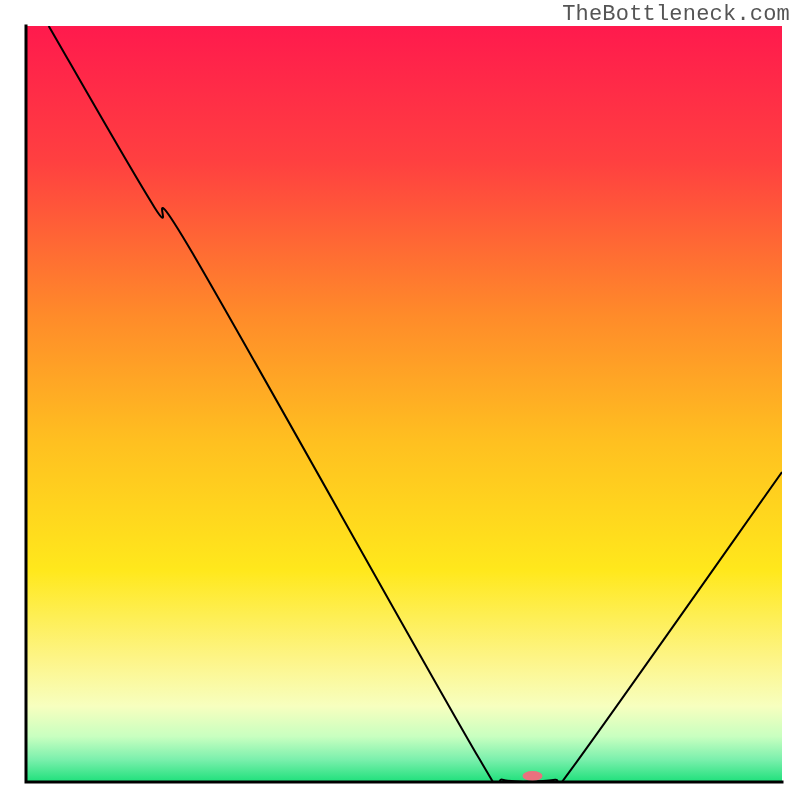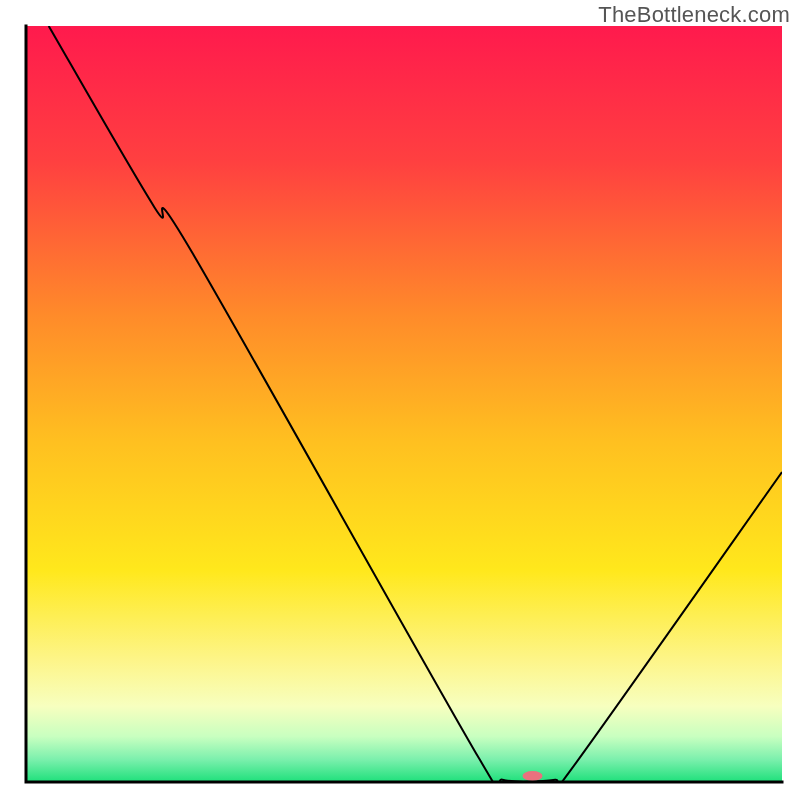--- a/index.html
+++ b/index.html
@@ -16,20 +16,21 @@
     height: 800px;
   }
   .watermark {
     position: absolute;
     top: 2px;
     right: 10px;
     color: #555;
     font-size: 22px;
     letter-spacing: 0.2px;
     z-index: 10;
+    font-family: Liberation Mono, monospace;
   }
   svg {
     display: block;
   }
 </style>
 </head>
 <body>
 
 <div class="chart-container">
   <div class="watermark">TheBottleneck.com</div>

